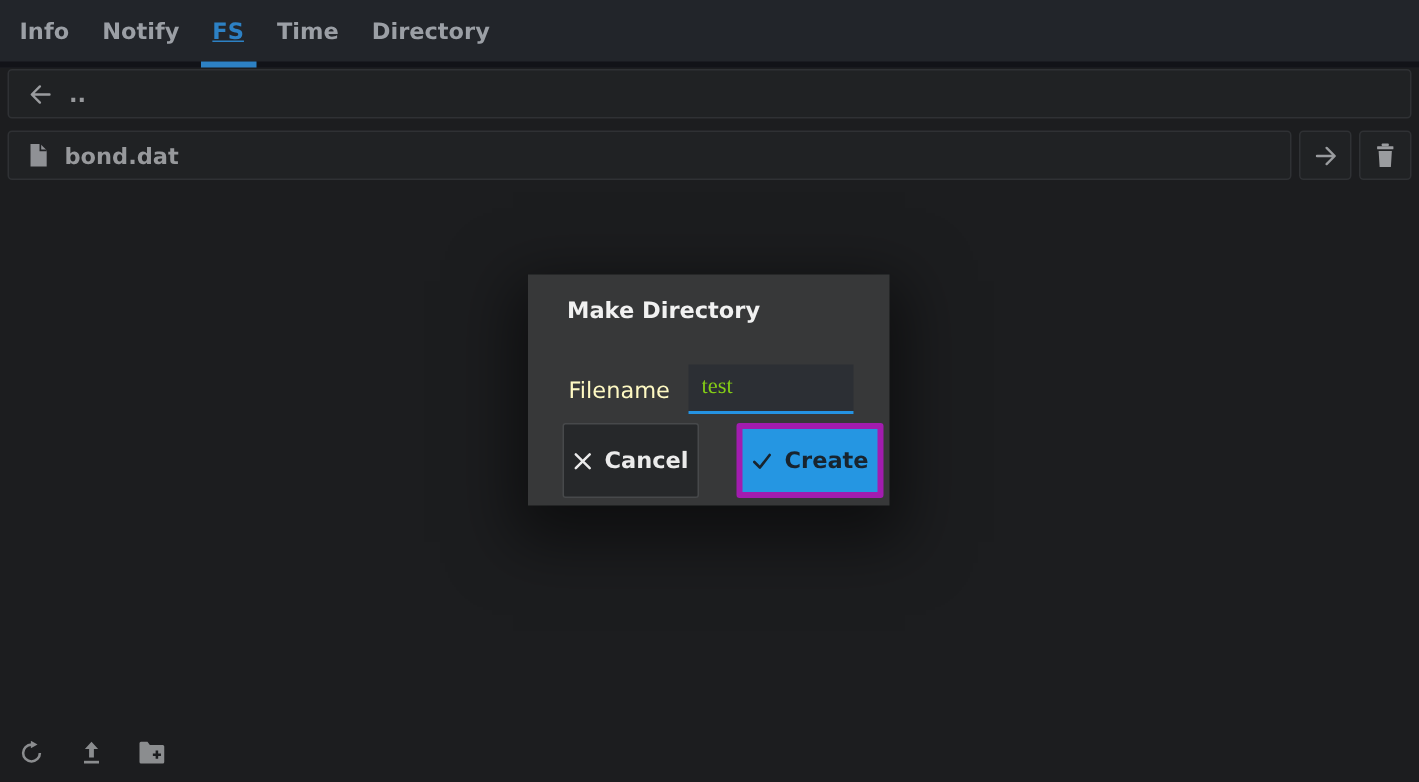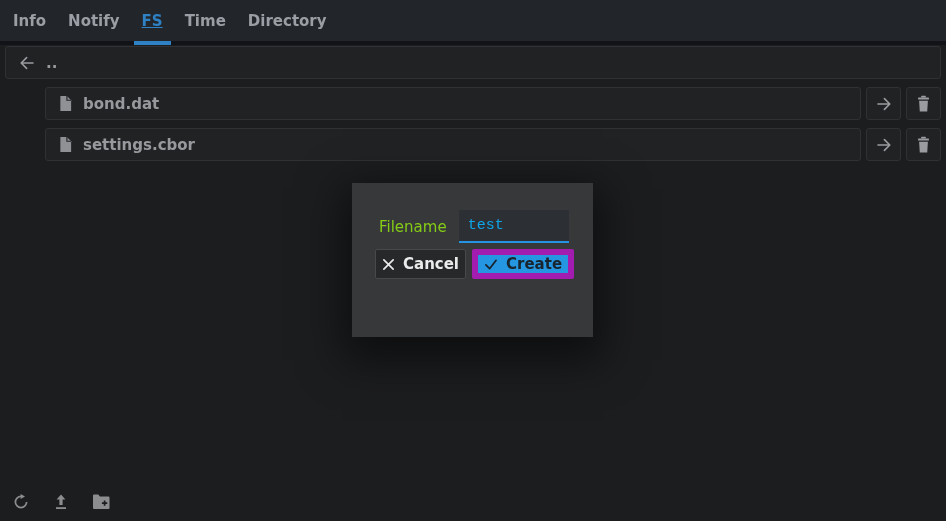--- a/index.html
+++ b/index.html
@@ -50,21 +50,21 @@
     border-radius: 3px;
     height: 33px;
     display: flex;
     align-items: center;
     color: #97999c;
     font-size: 15px;
     font-weight: 700;
     cursor: pointer;
   }
   .up-row { padding: 0 12px; gap: 10px; }
-  .file-row { display: flex; gap: 5px; margin-top: 8px; margin-left: 40px; }
+  .file-row { display: flex; gap: 5px; margin-top: 8px; }
   .file-main { flex: 1; padding: 0 12px; gap: 10px; min-width: 0; }
   .icon-btn { width: 35px; flex: none; justify-content: center; color: #9a9c9f; }
   .file-glyph { color: #8f9195; display: flex; }
   .arrow-glyph { color: #9a9c9f; display: flex; }
 
   
   .modal {
     position: absolute;
     left: 352px; top: 183px;
     width: 241px; height: 154px;
@@ -77,65 +77,66 @@
     font-weight: 700;
     color: #f1f1f1;
   }
   .modal-form {
     display: flex;
     align-items: center;
     margin: 27px 24px 0 27px;
   }
   .modal-form label {
     font-size: 15px;
-    color: #84cc16;
+    color: #fef9c3;
     flex: none;
   }
   .modal-form input {
     margin-left: 12px;
     flex: 1;
     min-width: 0;
     height: 33px;
     background: #2c2f34;
     border: 0;
     border-bottom: 2px solid #2593e2;
-    color: #0ea5e9;
-    font-family: Liberation Mono, monospace;
+    color: #84cc16;
+    font-family: Liberation Serif, serif;
     font-size: 15px;
     padding: 0 9px;
     outline: none;
     caret-color: #2593e2;
   }
   .modal-buttons {
     display: flex;
     gap: 6px;
     margin: 6px 23px 0 23px;
   }
   .modal-buttons button {
     flex: 1;
-    height: 30px;
+    height: 50px;
     display: flex;
     align-items: center;
     justify-content: center;
     gap: 8px;
     font-family: "DejaVu Sans", "Liberation Sans", sans-serif;
     font-size: 15px;
     font-weight: 700;
     border-radius: 2px;
     cursor: pointer;
   }
   .btn-cancel {
     background: #26282a;
     border: 1px solid #47494b;
     color: #ebebeb;
   }
   .btn-create {
     background: #2596e2;
-    border: 6px solid #a21caf;
+    border: 4px solid #a21caf;
     color: #18242e;
+    margin-left: 19px;
   }
 
   
   .bottom-toolbar {
     position: absolute;
     left: 12px;
     bottom: 10px;
     display: flex;
     align-items: center;
     gap: 22px;
@@ -194,52 +195,26 @@
         <span style="display:flex;">
           <svg width="15" height="17" viewBox="0 0 16 18">
               <rect x="5.5" y="0.6" width="5" height="2" rx="0.5" fill="currentColor"></rect>
               <rect x="2.2" y="2.6" width="11.6" height="2.2" rx="0.4" fill="currentColor"></rect>
               <path d="M3.3 6 h9.4 l-0.7 11.4 h-8 z" fill="currentColor"></path>
             </svg>
         </span>
       </div>
     </div>
 
-    <div class="file-row">
-      <div class="row file-main">
-        <span class="file-glyph">
-          <svg width="15" height="17" viewBox="0 0 16 18">
-              <path d="M2.5 1 h7 L14 5.5 V17 H2.5 z" fill="currentColor"></path>
-              <path d="M9.5 1 V5.5 H14" fill="none" stroke="#202224" stroke-width="1.2"></path>
-            </svg>
-        </span>
-        <span>settings.cbor</span>
-      </div>
-      <div class="row icon-btn">
-        <span style="display:flex;">
-          <svg width="18" height="18" viewBox="0 0 18 18">
-              <path d="M9.4 3.6 L14.8 9 L9.4 14.4 M14.6 9 H3" fill="none" stroke="currentColor" stroke-width="1.6" stroke-linecap="round" stroke-linejoin="round"></path>
-            </svg>
-        </span>
-      </div>
-      <div class="row icon-btn">
-        <span style="display:flex;">
-          <svg width="15" height="17" viewBox="0 0 16 18">
-              <rect x="5.5" y="0.6" width="5" height="2" rx="0.5" fill="currentColor"></rect>
-              <rect x="2.2" y="2.6" width="11.6" height="2.2" rx="0.4" fill="currentColor"></rect>
-              <path d="M3.3 6 h9.4 l-0.7 11.4 h-8 z" fill="currentColor"></path>
-            </svg>
-        </span>
-      </div>
-    </div>
 
 
   </div>
 
   <div class="modal">
+    <div class="modal-title">Make Directory</div>
     <div class="modal-form">
       <label for="filename-input">Filename</label>
       <input id="filename-input" type="text" autofocus="" value="test" style="">
     </div>
     <div class="modal-buttons">
       <button class="btn-cancel">
         <span style="display:flex;">
           <svg width="13" height="13" viewBox="0 0 14 14">
               <path d="M2 2 L12 12 M12 2 L2 12" fill="none" stroke="currentColor" stroke-width="1.8" stroke-linecap="round"></path>
             </svg>

